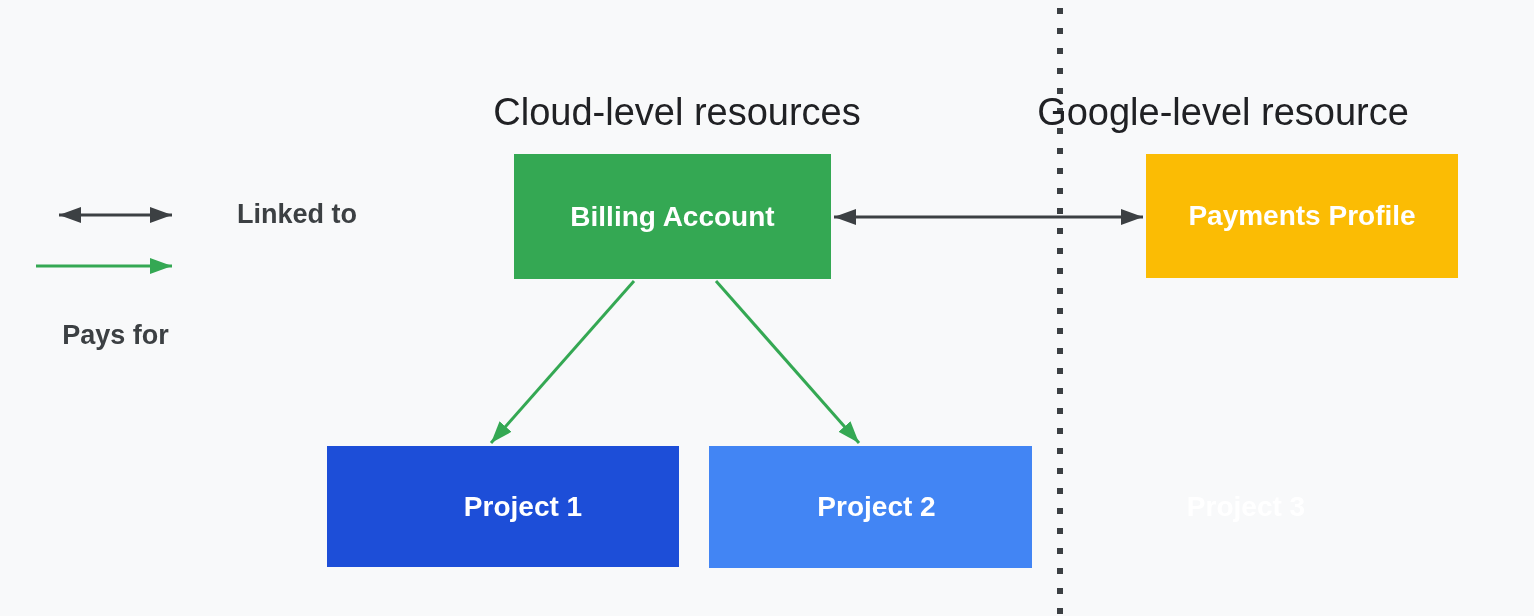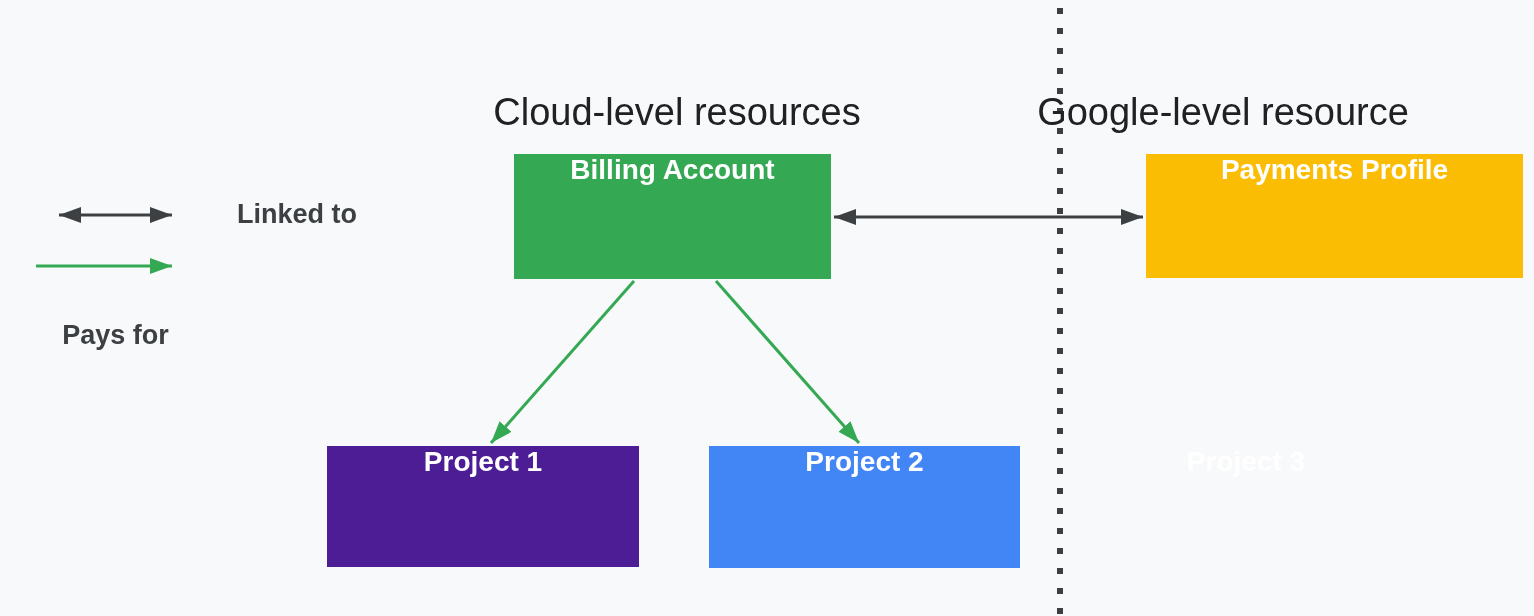--- a/index.html
+++ b/index.html
@@ -46,29 +46,30 @@
     font-size: 27px;
     font-weight: 700;
     color: #3c4043;
     white-space: nowrap;
   }
   .legend-icon { display: block; }
 
   .node {
     position: absolute;
     display: flex;
+    align-items: center;
     justify-content: center;
     font-size: 28px;
     font-weight: 700;
     white-space: nowrap;
   }
   .node-billing  { left: 514px;  top: 154px; width: 317px; height: 125px; }
-  .node-payments { left: 1146px; top: 154px; width: 377px; height: 124px; }
+  .node-payments { left: 1146px; top: 154px; width: 312px; height: 124px; }
   .node-project1 { left: 327px;  top: 446px; width: 312px; height: 121px; }
-  .node-project2 { left: 709px;  top: 446px; width: 311px; height: 122px; }
+  .node-project2 { left: 709px;  top: 446px; width: 311px; height: 122px; padding-left: 12px; }
   .node-project3 { left: 1090px; top: 446px; width: 312px; height: 121px; }
 </style>
 </head>
 <body>
 
 <div class="canvas">
 
   <svg class="arrow-layer" width="1534" height="616" viewBox="0 0 1534 616">
     <defs>
       <marker id="head-dark" markerUnits="userSpaceOnUse" markerWidth="24" markerHeight="18" refX="22" refY="8" orient="auto-start-reverse">
@@ -106,21 +107,21 @@
   </div>
 
   <div class="node node-billing" style="background: rgb(52, 168, 83); color: rgb(255, 255, 255);">
     <span>Billing Account</span>
   </div>
 
   <div class="node node-payments" style="background: rgb(251, 188, 4); color: rgb(255, 255, 255);">
     <span>Payments Profile</span>
   </div>
 
-  <div class="node node-project1" style="background: #4c1d95; color: rgb(255, 255, 255);">
+  <div class="node node-project1" style="background: #1d4ed8; color: rgb(255, 255, 255); padding-left: 40px;">
     <span>Project 1</span>
   </div>
 
   <div class="node node-project2" style="background: rgb(66, 133, 244); color: rgb(255, 255, 255);">
     <span>Project 2</span>
   </div>
 
   <div class="node node-project3" style="background: transparent; color: rgb(255, 255, 255);">
     <span>Project 3</span>
   </div>

